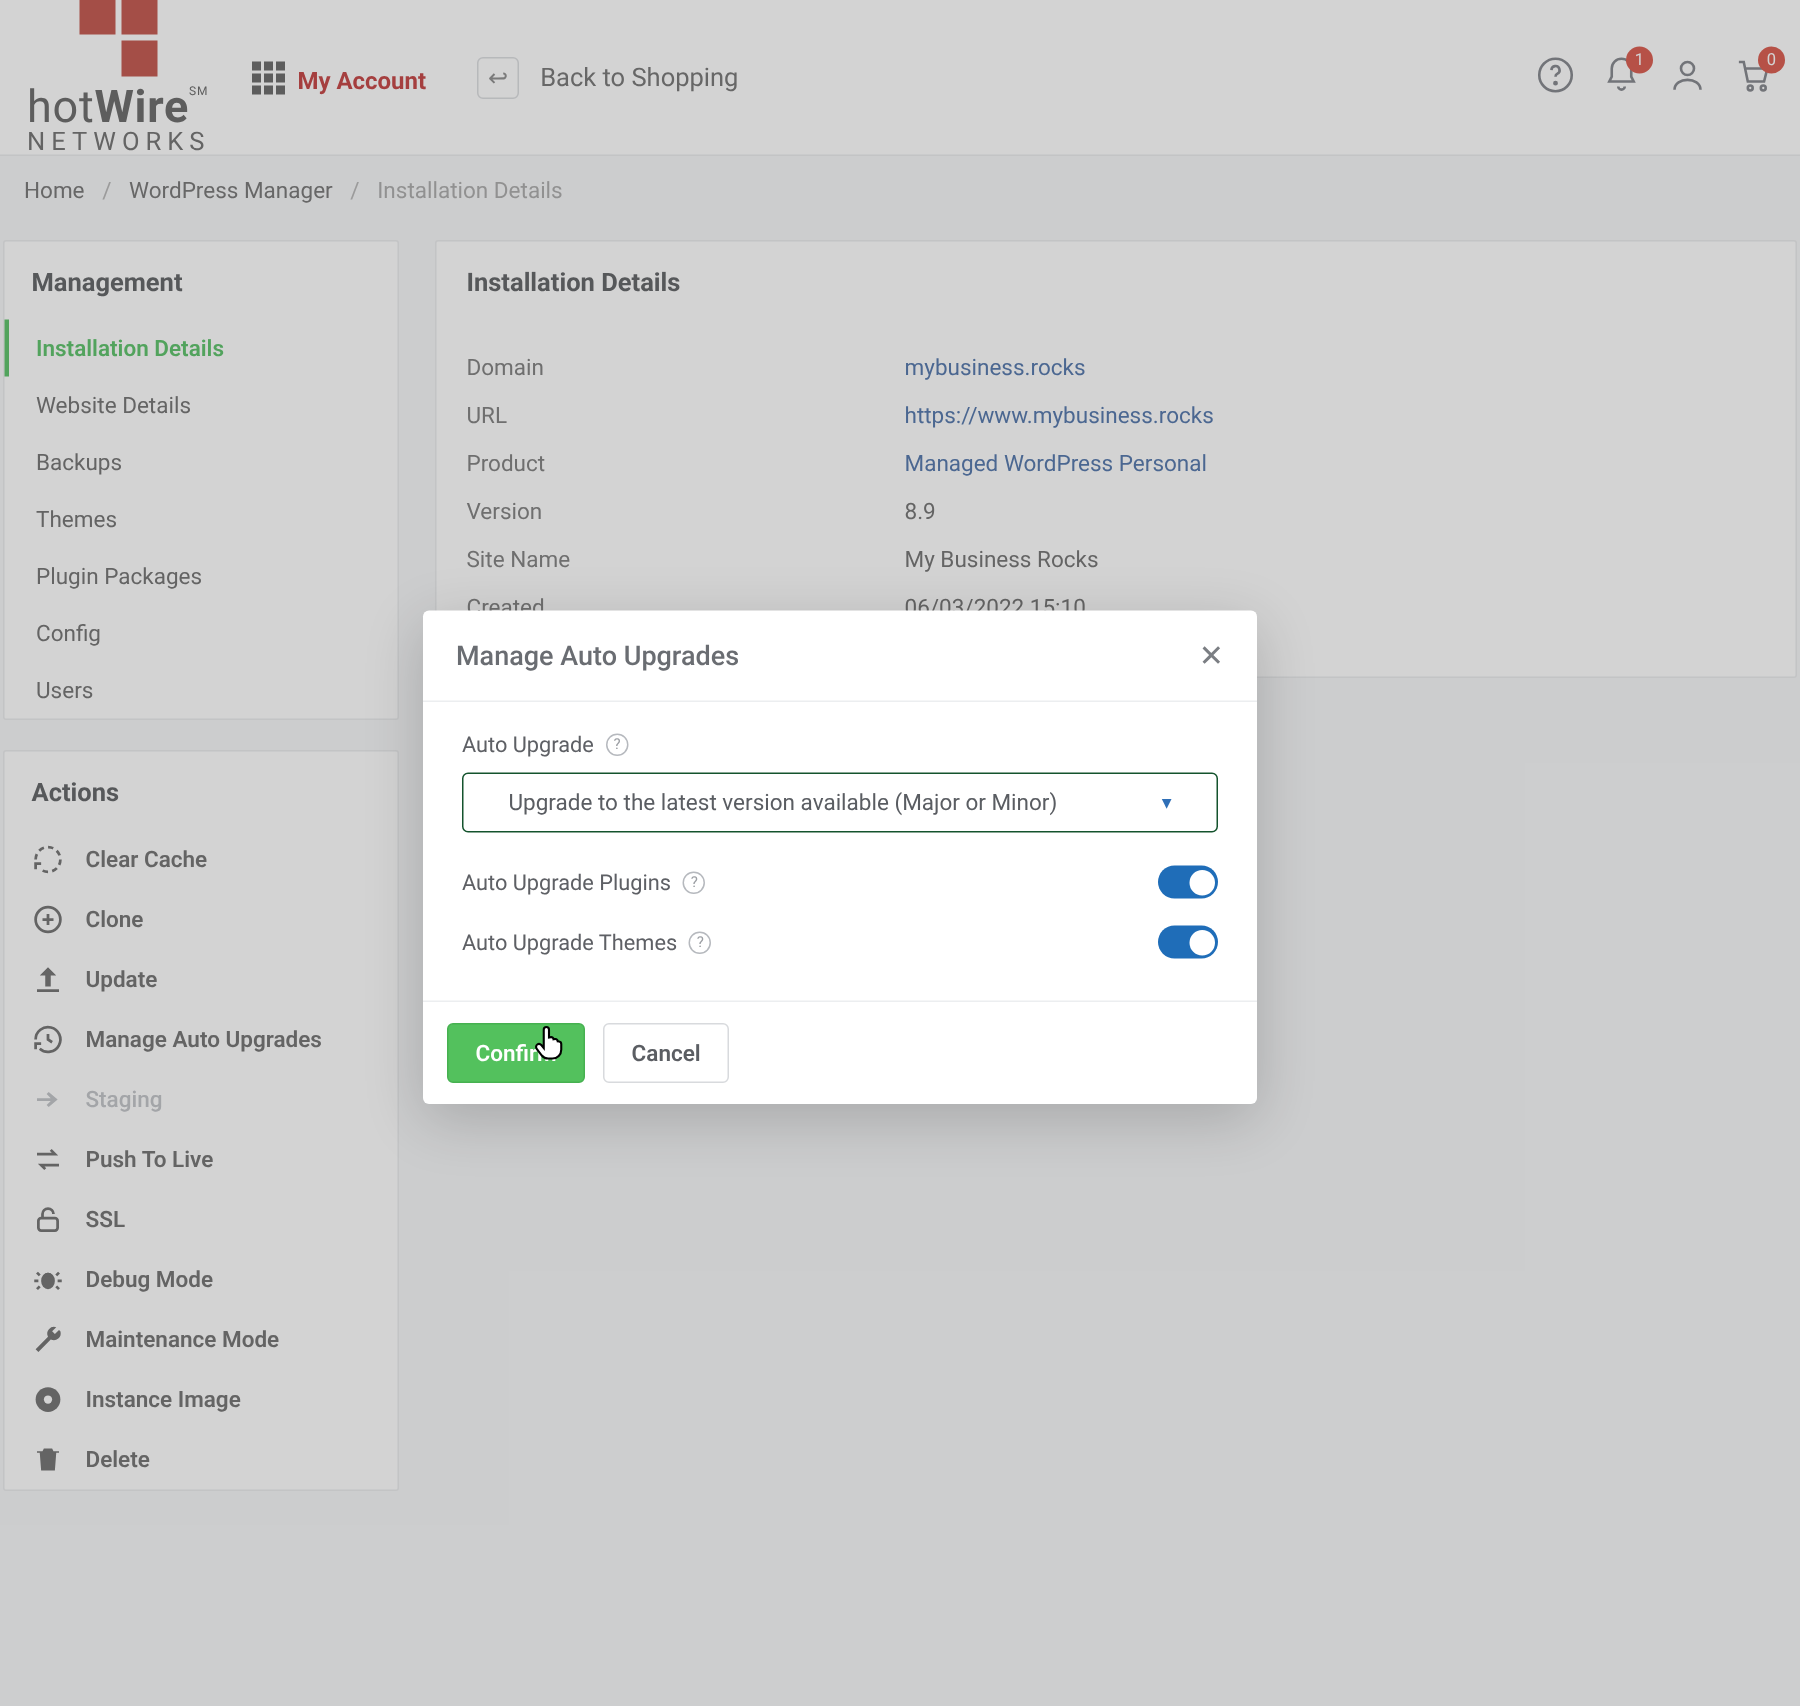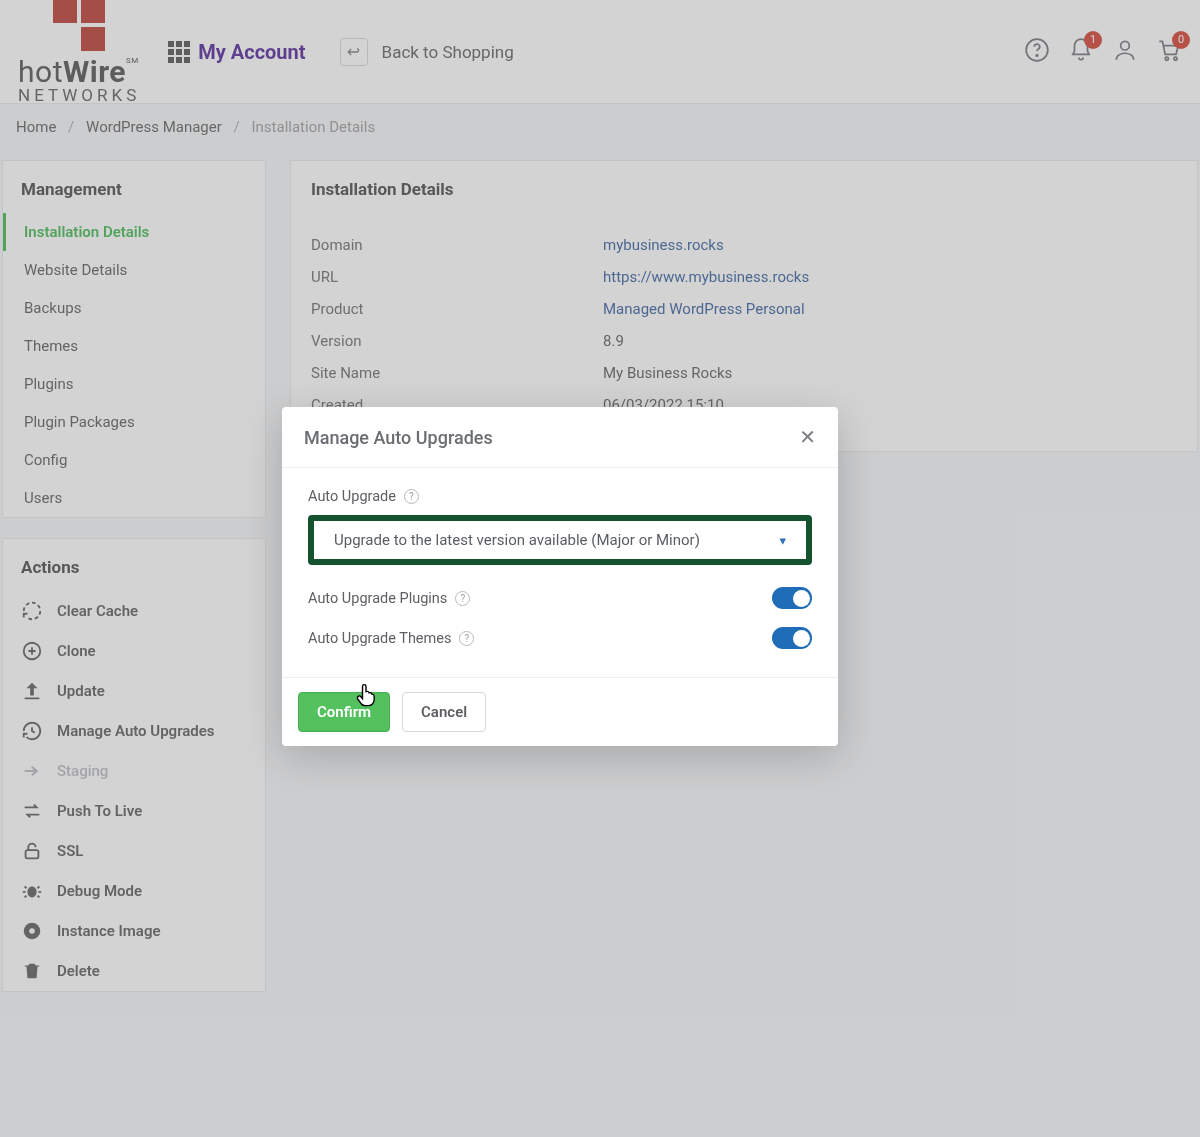--- a/index.html
+++ b/index.html
@@ -24,21 +24,21 @@
   }
   .logo-block { display: flex; align-items: center; gap: 6px; flex-direction: column; }
   .logo-squares { display: grid; grid-template-columns: 24px 24px; grid-template-rows: 24px 24px; gap: 4px; }
   .logo-squares span { background: #b73328; }
   .logo-squares span:nth-child(3){ background: transparent; }
   .logo-text { line-height: 1; }
   .logo-text .top { font-size: 30px; font-weight: 400; color: #4a4a4a; letter-spacing: 0.5px;}
   .logo-text .top b { font-weight: 700; }
   .logo-text .sm { font-size: 8px; vertical-align: top; color: #4a4a4a;}
   .logo-text .bot { font-size: 17px; letter-spacing: 4px; color: #555; font-weight: 400; text-align: right;}
-  .my-account { display: flex; align-items: center; gap: 8px; margin-left: 28px; font-size: 20px; font-weight: 700; color: #4c1d95;}
+  .my-account { display: flex; align-items: flex-end; gap: 8px; margin-left: 28px; font-size: 16px; font-weight: 700; color: #b91c1c;}
   .grid-icon { display: grid; grid-template-columns: repeat(3,6px); grid-template-rows: repeat(3,6px); gap: 2px;}
   .grid-icon span { background: #4a4a4a; }
   .back-shop { display: flex; align-items: center; gap: 14px; margin-left: 34px; color: #595959; font-size: 17px;}
   .back-btn { width: 28px; height: 28px; border: 1px solid #d5d7da; border-radius: 4px; display: flex; align-items: center; justify-content: center; font-size: 16px; color: #777;}
   .header-spacer { flex: 1; }
   .header-icons { display: flex; align-items: center; gap: 18px; }
   .h-icon { position: relative; color: #6b6e75; }
   .h-icon svg { width: 26px; height: 26px; }
   .badge {
     position: absolute; top: -6px; right: -8px;
@@ -82,21 +82,21 @@
     width: 556px; background: #fff; border-radius: 4px;
     box-shadow: 0 10px 40px rgba(0,0,0,0.18);
   }
   .modal-head { display: flex; align-items: center; justify-content: space-between; padding: 18px 22px; border-bottom: 1px solid #eceef0;}
   .modal-head h3 { font-size: 18px; font-weight: 500; color: #6a6d72; }
   .modal-close { font-size: 20px; color: #7b7e83; cursor: pointer; }
   .modal-body { padding: 20px 26px 24px; }
   .field-label { display: flex; align-items: center; gap: 8px; color: #5e6065; font-size: 14.5px; margin-bottom: 10px;}
   .help-circ { width: 15px; height: 15px; border: 1.3px solid #b6b9be; border-radius: 50%; display: inline-flex; align-items: center; justify-content: center; font-size: 10px; color: #9b9ea3;}
   .select {
-    border: 6px solid #14532d; border-radius: 4px; padding: 10px 20px;
+    border: 1px solid #14532d; border-radius: 4px; padding: 10px 30px;
     display: flex; align-items: center; justify-content: space-between;
     color: #5a5d62; font-size: 15px; cursor: pointer; margin-bottom: 22px;
   }
   .select .chev { color: #2f6fb7; font-size: 13px;}
   .toggle-row { display: flex; align-items: center; justify-content: space-between; margin-bottom: 18px;}
   .toggle {
     width: 40px; height: 22px; background: #1f6db8; border-radius: 11px; position: relative; cursor: pointer;
   }
   .toggle::after { content: ''; position: absolute; width: 17px; height: 17px; background: #fff; border-radius: 50%; top: 2.5px; right: 2.5px;}
   .modal-foot { border-top: 1px solid #eceef0; padding: 14px 16px; display: flex; gap: 12px; align-items: center;}
@@ -187,21 +187,20 @@
 
 <div class="layout">
   <div class="sidebar">
     <div class="panel">
       <div class="panel-head">Management</div>
       <ul class="mgmt-list">
         <li class="active">Installation Details</li>
         <li>Website Details</li>
         <li>Backups</li>
         <li>Themes</li>
-        <li>Plugins</li>
         <li>Plugin Packages</li>
         <li>Config</li>
         <li>Users</li>
       </ul>
     </div>
 
     <div class="panel">
       <div class="panel-head">Actions</div>
       <ul class="act-list">
         <li>
@@ -251,20 +250,26 @@
             </svg>
           <span>SSL</span>
         </li>
         <li>
           <svg viewBox="0 0 24 24" fill="currentColor">
               <ellipse cx="12" cy="13" rx="5" ry="6"></ellipse>
               <path d="M12 7a3 3 0 0 1 3 3H9a3 3 0 0 1 3-3z"></path>
               <path d="M5 13H2M22 13h-3M6 9L4 7M18 9l2-2M6 17l-2 2M18 17l2 2" stroke="currentColor" stroke-width="2"></path>
             </svg>
           <span>Debug Mode</span>
+        </li>
+        <li>
+          <svg viewBox="0 0 24 24" fill="currentColor">
+              <path d="M21 6a5 5 0 0 1-7 6L5 21l-2-2 9-9a5 5 0 0 1 6-7l-3 3 2 2 3-3 1 1z"></path>
+            </svg>
+          <span>Maintenance Mode</span>
         </li>
         <li>
           <svg viewBox="0 0 24 24" fill="currentColor">
               <circle cx="12" cy="12" r="9"></circle>
               <circle cx="12" cy="12" r="3" fill="#fff"></circle>
             </svg>
           <span>Instance Image</span>
         </li>
         <li>
           <svg viewBox="0 0 24 24" fill="currentColor">

